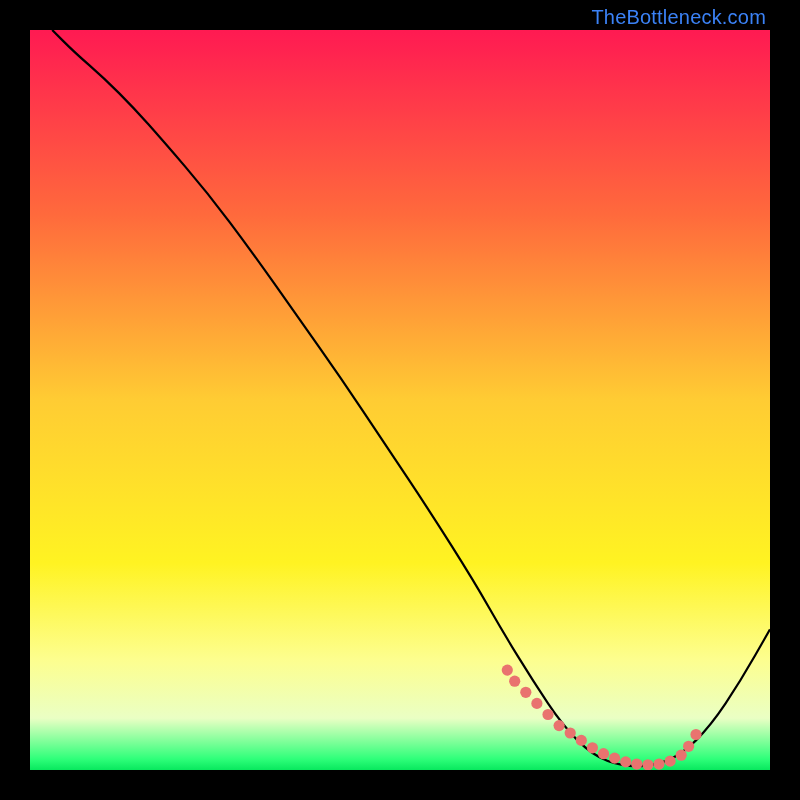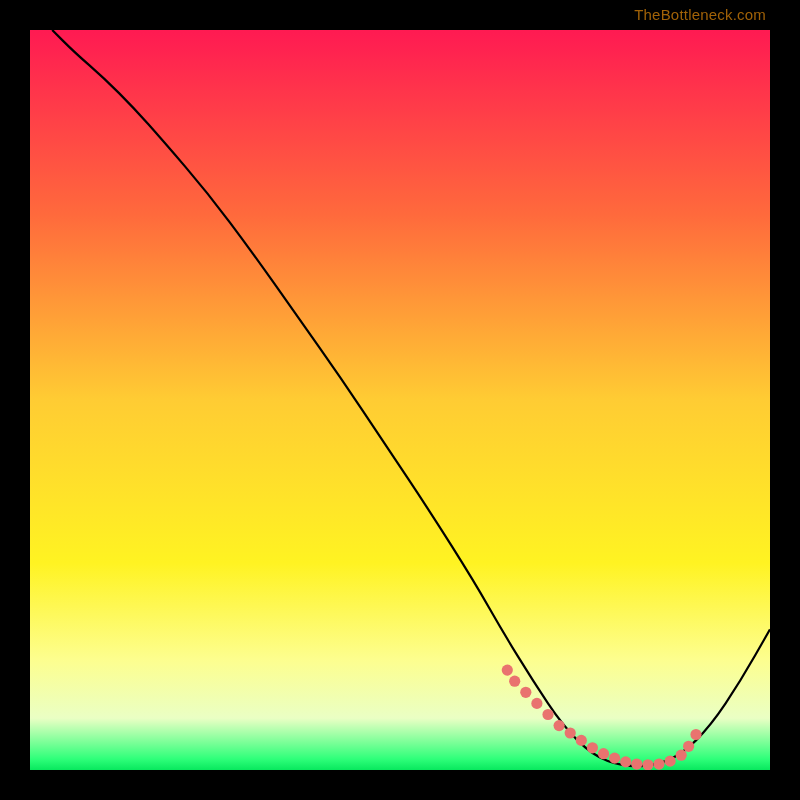--- a/index.html
+++ b/index.html
@@ -23,22 +23,22 @@
     position: absolute;
     left: 0;
     top: 0;
     width: 740px;
     height: 740px;
   }
   .watermark {
     position: absolute;
     top: 6px;
     right: 34px;
-    color: #a16207;
-    font-size: 15px;
+    color: #3b82f6;
+    font-size: 20px;
     font-weight: 500;
     letter-spacing: 0.2px;
     user-select: none;
   }
   svg { display: block; }
 </style>
 </head>
 <body>
 
 <div class="watermark">TheBottleneck.com</div>

